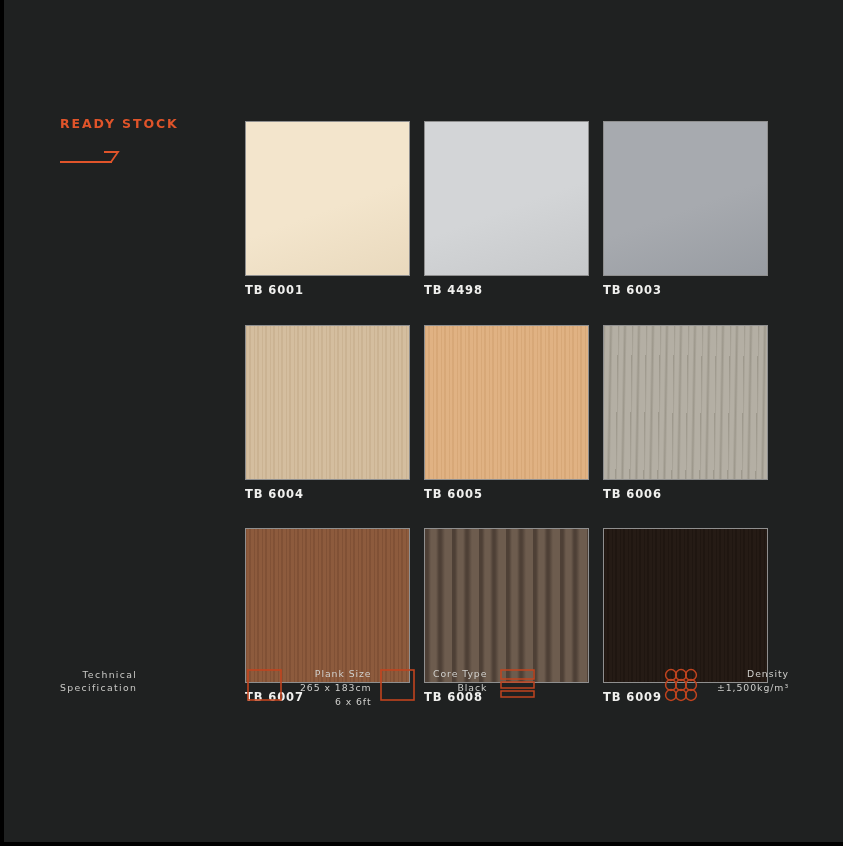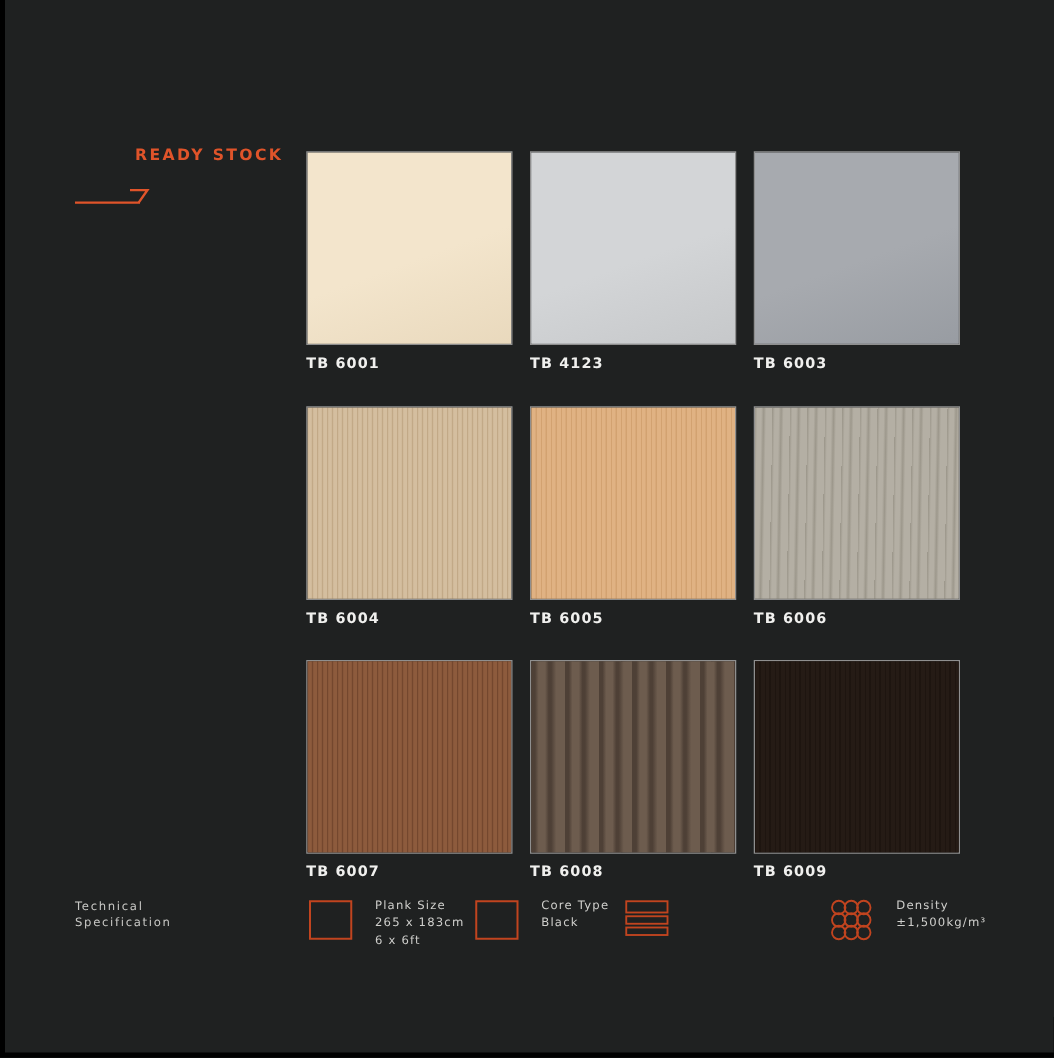--- a/index.html
+++ b/index.html
@@ -30,21 +30,20 @@
     width: 170px;
   }
 
   .ready-stock-title {
     color: #e0542a;
     font-size: 12.5px;
     font-weight: bold;
     letter-spacing: 1.9px;
     line-height: 1;
     white-space: nowrap;
-    margin-left: 48px;
   }
 
   .arrow-wrap {
     margin-top: 19px;
     width: 62px;
     height: 14px;
   }
 
   
   .grid {
@@ -79,23 +78,24 @@
     font-size: 11.5px;
     font-weight: bold;
     letter-spacing: 0.9px;
     line-height: 1;
   }
 
   
   .spec-row {
     position: absolute;
     left: 56px;
-    top: 716px;
+    top: 665px;
     width: 730px;
     height: 48px;
+    text-align: right;
   }
 
   .spec-heading {
     position: absolute;
     left: 0;
     top: 3px;
     color: #c9c9c6;
     font-size: 9.3px;
     letter-spacing: 1.35px;
     line-height: 1.45;
@@ -154,21 +154,21 @@
       <div class="swatch">
         <div class="grain" style="background-image: linear-gradient(160deg, rgb(243, 229, 204) 0%, rgb(243, 229, 204) 55%, rgb(233, 217, 189) 100%), linear-gradient(rgb(243, 229, 204), rgb(243, 229, 204));"></div>
       </div>
       <div class="card-label">TB 6001</div>
     </div>
 
     <div class="card">
       <div class="swatch">
         <div class="grain" style="background-image: linear-gradient(160deg, rgb(211, 213, 215) 0%, rgb(211, 213, 215) 55%, rgb(198, 200, 202) 100%), linear-gradient(rgb(211, 213, 215), rgb(211, 213, 215));"></div>
       </div>
-      <div class="card-label">TB 4123</div>
+      <div class="card-label">TB 4498</div>
     </div>
 
     <div class="card">
       <div class="swatch">
         <div class="grain" style="background-image: linear-gradient(160deg, rgb(167, 170, 175) 0%, rgb(167, 170, 175) 55%, rgb(152, 156, 162) 100%), linear-gradient(rgb(167, 170, 175), rgb(167, 170, 175));"></div>
       </div>
       <div class="card-label">TB 6003</div>
     </div>
 
     <div class="card">

